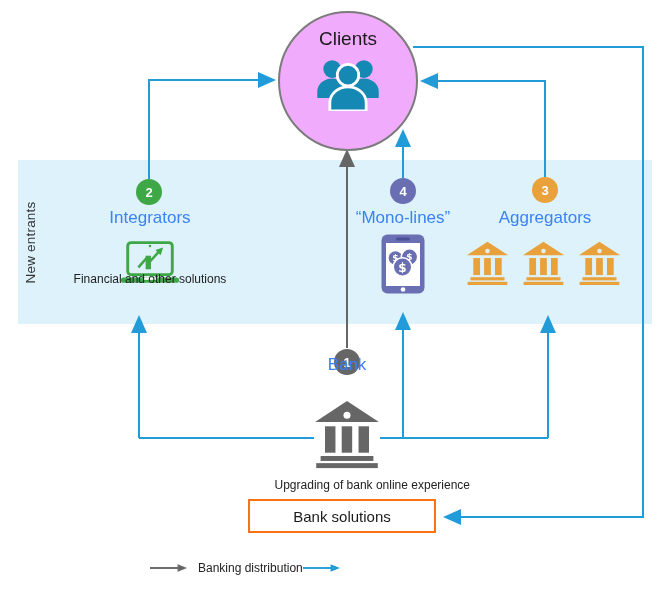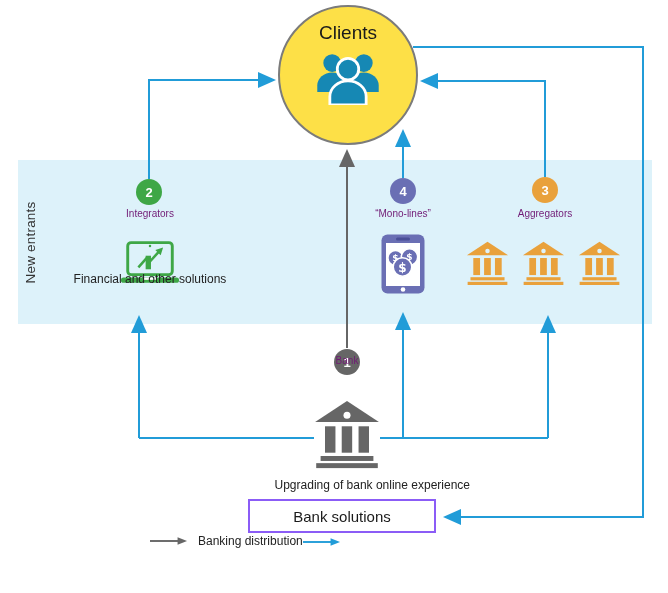--- a/index.html
+++ b/index.html
@@ -8,41 +8,41 @@
   .canvas { position:relative; width:668px; height:593px; background:#fff; overflow:hidden; }
 
   .band { position:absolute; left:18px; top:160px; width:634px; height:164px; background:#DDF2FA; z-index:0; }
   .band-label-wrap { position:absolute; left:14px; top:160px; width:34px; height:164px; display:flex; align-items:center; justify-content:center; z-index:2; }
   .band-label-wrap span { transform:rotate(-90deg); white-space:nowrap; font-size:13.5px; color:#333; letter-spacing:.2px; }
 
   svg.wires { position:absolute; left:0; top:0; z-index:1; }
   .wire-blue { stroke:#219CD8; stroke-width:2; fill:none; }
   .wire-gray { stroke:#666666; stroke-width:2; fill:none; }
 
-  .clients-circle { position:absolute; left:278px; top:5px; width:140px; height:140px; border:2px solid #7b7b7b; border-radius:50%; background:#fde047; z-index:3; text-align:center; }
+  .clients-circle { position:absolute; left:278px; top:11px; width:140px; height:140px; border:2px solid #7b7b7b; border-radius:50%; background:#f0abfc; z-index:3; text-align:center; }
   .clients-title { margin-top:15px; font-size:19px; color:#1a1a1a; }
   .clients-circle svg { display:block; margin:7px auto 0; }
   .badge { position:absolute; width:26px; height:26px; border-radius:50%; color:#fff; font-size:13px; font-weight:bold; display:flex; align-items:center; justify-content:center; z-index:2; }
   .badge-green { background:#3EA746; }
   .badge-purple { background:#6A6FB4; }
   .badge-orange { background:#E9A13B; }
   .badge-gray { background:#666666; }
-  .node-label { position:absolute; font-size:10px; color:#701a75; z-index:2; text-align:center; }
+  .node-label { position:absolute; font-size:17px; color:#3b82f6; z-index:2; text-align:center; }
   .node-caption { position:absolute; font-size:12px; color:#222; z-index:2; text-align:center; }
   .icon-wrap { position:absolute; z-index:2; }
 
   .bank-fill-orange { fill:#E9A13B; }
   .bank-fill-gray { fill:#666666; }
   .hole-band { fill:#DDF2FA; }
   .hole-white { fill:#ffffff; }
   .banks-row { display:flex; gap:9px; }
 
-  .bank-solutions { position:absolute; left:248px; top:499px; width:188px; height:34px; border:2px solid #8b5cf6; background:#fff; display:flex; align-items:center; justify-content:center; font-size:15px; color:#1a1a1a; z-index:2; }
+  .bank-solutions { position:absolute; left:248px; top:499px; width:188px; height:34px; border:2px solid #f97316; background:#fff; display:flex; align-items:center; justify-content:center; font-size:15px; color:#1a1a1a; z-index:2; }
 
-  .legend { position:absolute; left:150px; top:534px; display:flex; align-items:flex-end; z-index:2; }
+  .legend { position:absolute; left:150px; top:561px; display:flex; align-items:center; z-index:2; }
   .legend-item { display:flex; align-items:center; gap:10px; }
   .legend-item span { font-size:12px; color:#222; }
 </style>
 </head>
 <body>
 
 <div class="canvas">
 
   <div class="band"></div>
   <div class="band-label-wrap">

